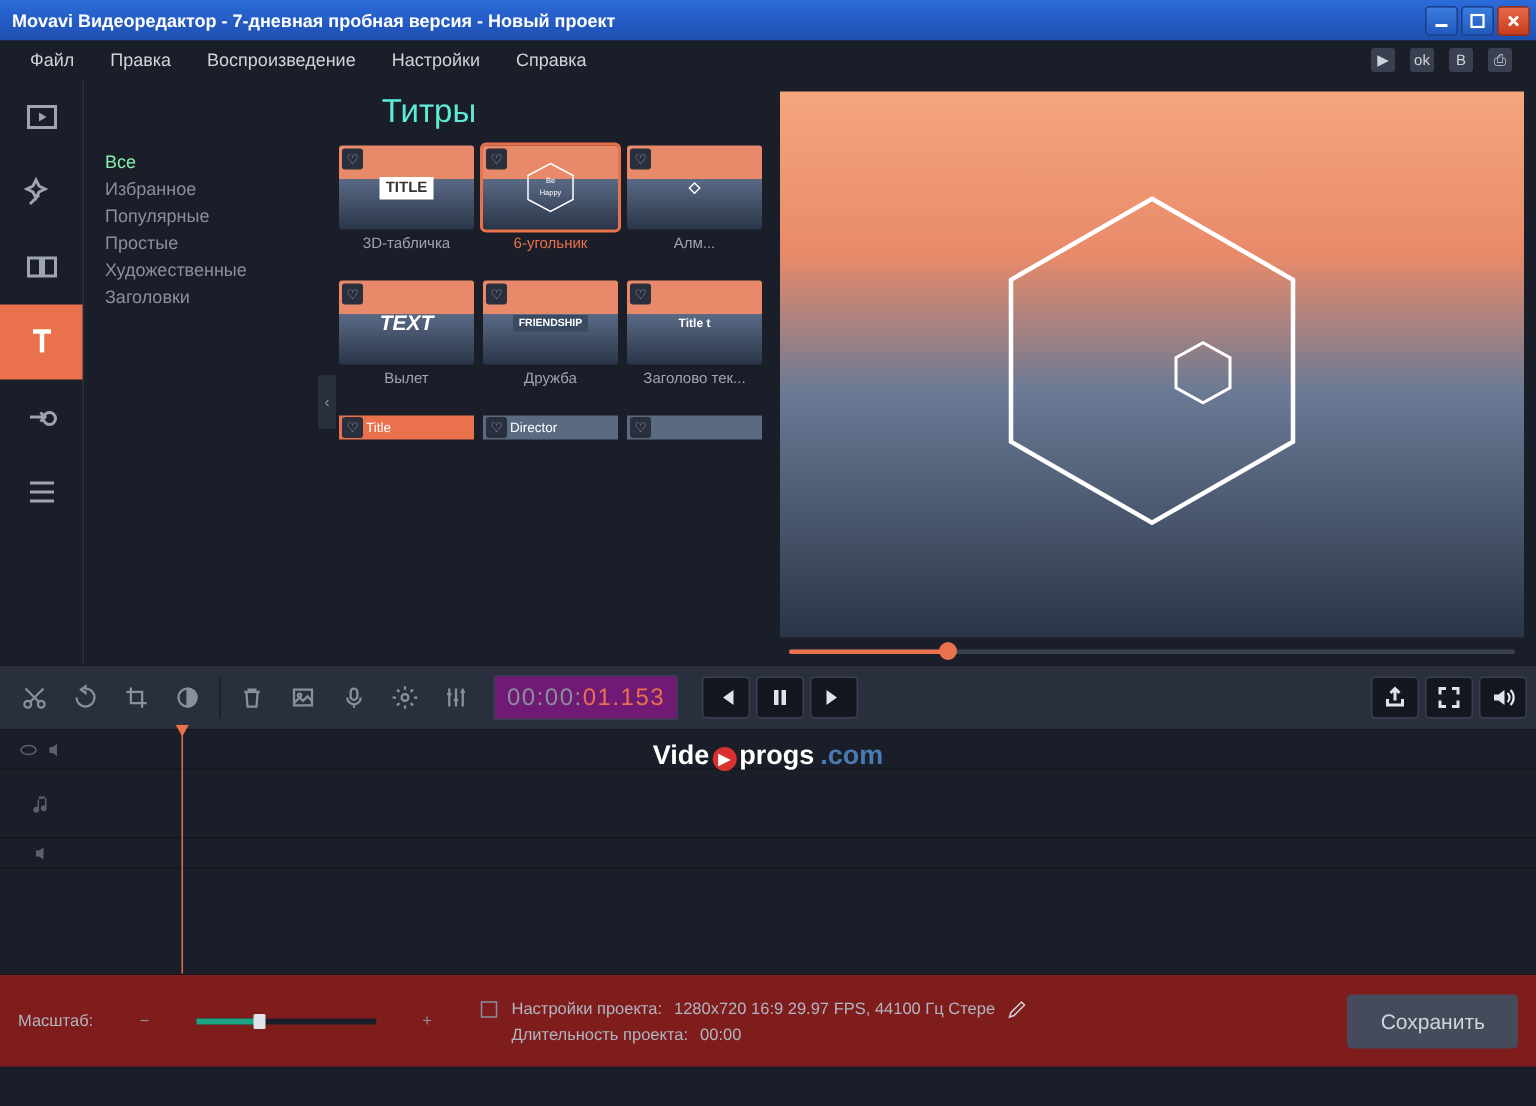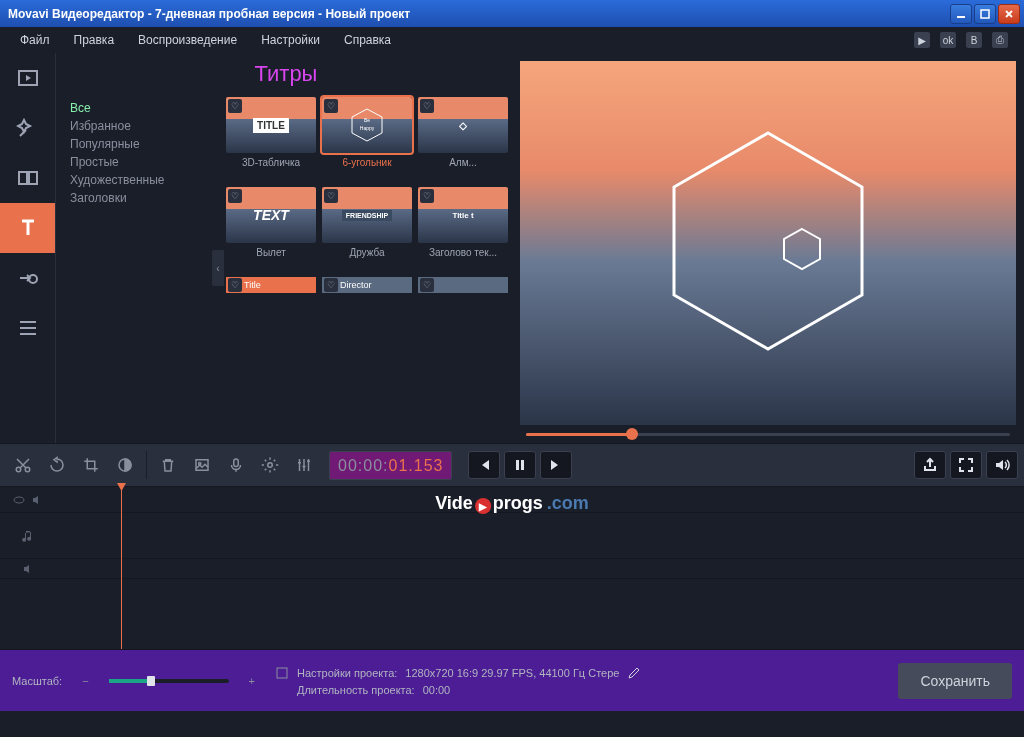--- a/index.html
+++ b/index.html
@@ -13,21 +13,21 @@
 .menubar { height:26px; display:flex; align-items:center; padding:0 8px; color:#cfd3dc; font-size:12px; }
 .menu-item { padding:4px 12px; cursor:default; }
 .social-icons { margin-left:auto; display:flex; gap:10px; padding-right:8px; }
 .social-icons span { width:16px; height:16px; background:#3a4050; border-radius:2px; display:flex; align-items:center; justify-content:center; color:#cfd3dc; font-size:10px; }
 .main-row { display:flex; height:390px; }
 .left-rail { width:56px; background:#1a1e29; display:flex; flex-direction:column; border-right:1px solid #2a2f3d; }
 .rail-btn { height:50px; display:flex; align-items:center; justify-content:center; color:#9ea4b3; cursor:pointer; }
 .rail-btn.active { background:#e9714c; color:#fff; }
 .rail-btn svg { width:24px; height:24px; }
 .titles-panel { width:460px; background:#1a1e29; display:flex; flex-direction:column; }
-.panel-header { text-align:center; font-size:22px; color:#d946ef; padding:8px 0 6px; font-weight:300; }
+.panel-header { text-align:center; font-size:22px; color:#5eead4; padding:8px 0 6px; font-weight:300; }
 .panel-body { display:flex; flex:1; overflow:hidden; }
 .category-list { width:168px; padding:6px 4px 6px 14px; font-size:12px; color:#8a8f9e; position:relative; }
 .category-list div { padding:2px 0; cursor:pointer; }
 .category-list .selected { color:#86efac; }
 .collapse-handle { position:absolute; right:0; top:50%; transform:translateY(-50%); width:12px; height:36px; background:#2a2f3d; display:flex; align-items:center; justify-content:center; color:#8a8f9e; font-size:10px; border-radius:2px 0 0 2px; }
 .thumbs { flex:1; padding:4px 2px; overflow:hidden; }
 .thumb-row { display:flex; gap:6px; margin-bottom:6px; }
 .thumb { width:90px; text-align:center; font-size:10px; color:#9ea4b3; }
 .thumb.sel .thumb-label { color:#e9714c; }
 .thumb-img { width:90px; height:56px; background:linear-gradient(#e88a6a 0%, #e88a6a 40%, #5a6a85 40%, #2a3548 100%); border-radius:2px; position:relative; display:flex; align-items:center; justify-content:center; }
@@ -60,21 +60,21 @@
 .watermark { position:absolute; left:50%; transform:translateX(-50%); top:6px; display:flex; align-items:flex-end; gap:2px; font-size:18px; color:#fff; font-weight:bold; z-index:5; }
 .watermark .o { width:16px; height:16px; background:#d93030; border-radius:50%; display:inline-flex; align-items:center; justify-content:center; color:#fff; font-size:10px; }
 .watermark .com { color:#4a7ab0; font-size:18px; margin-left:2px; }
 .track { height:46px; display:flex; align-items:center; border-bottom:1px solid #14171f; }
 .track-head { width:56px; display:flex; align-items:center; justify-content:center; gap:6px; color:#5a6070; }
 .track-body { flex:1; position:relative; height:100%; }
 .drop-zone { position:absolute; left:20px; top:4px; width:120px; height:56px; border:1px dashed #4a5060; display:flex; align-items:center; justify-content:center; text-align:center; font-size:10px; color:#6a7080; padding:4px; }
 .track.main { height:66px; }
 .play-marker { position:absolute; left:121px; top:0; width:1px; height:100%; background:#e9714c; }
 .play-marker::before { content:''; position:absolute; top:-4px; left:-4px; width:9px; height:8px; background:#e9714c; clip-path:polygon(0 0,100% 0,50% 100%); }
-.footer { height:62px; background:#4c1d95; display:flex; align-items:center; padding:0 12px; color:#b0b5c0; font-size:11px; border-top:1px solid #14171f; gap:20px; }
+.footer { height:62px; background:#7f1d1d; display:flex; align-items:center; padding:0 12px; color:#b0b5c0; font-size:11px; border-top:1px solid #14171f; gap:31px; }
 .zoom-track { width:120px; height:4px; background:#1a1e29; position:relative; border-radius:2px; }
 .zoom-fill { position:absolute; left:0; top:0; height:100%; width:35%; background:#1ba584; }
 .zoom-knob { position:absolute; left:35%; top:50%; transform:translate(-50%,-50%); width:8px; height:10px; background:#e0e3ea; border-radius:1px; }
 .footer-mid { display:flex; flex-direction:column; gap:4px; }
 .footer-mid > div { display:flex; gap:8px; align-items:center; }
 .save-btn { margin-left:auto; padding:10px 22px; background:#454b5a; color:#cfd3dc; font-size:14px; border-radius:3px; cursor:pointer; }
 .thumb-small { width:90px; height:16px; background:#e9714c; position:relative; display:flex; align-items:center; padding-left:18px; font-size:9px; color:#fff; }
 .thumb-small .heart { top:1px; }
 .edit-icon { width:14px; height:14px; }
 </style>

